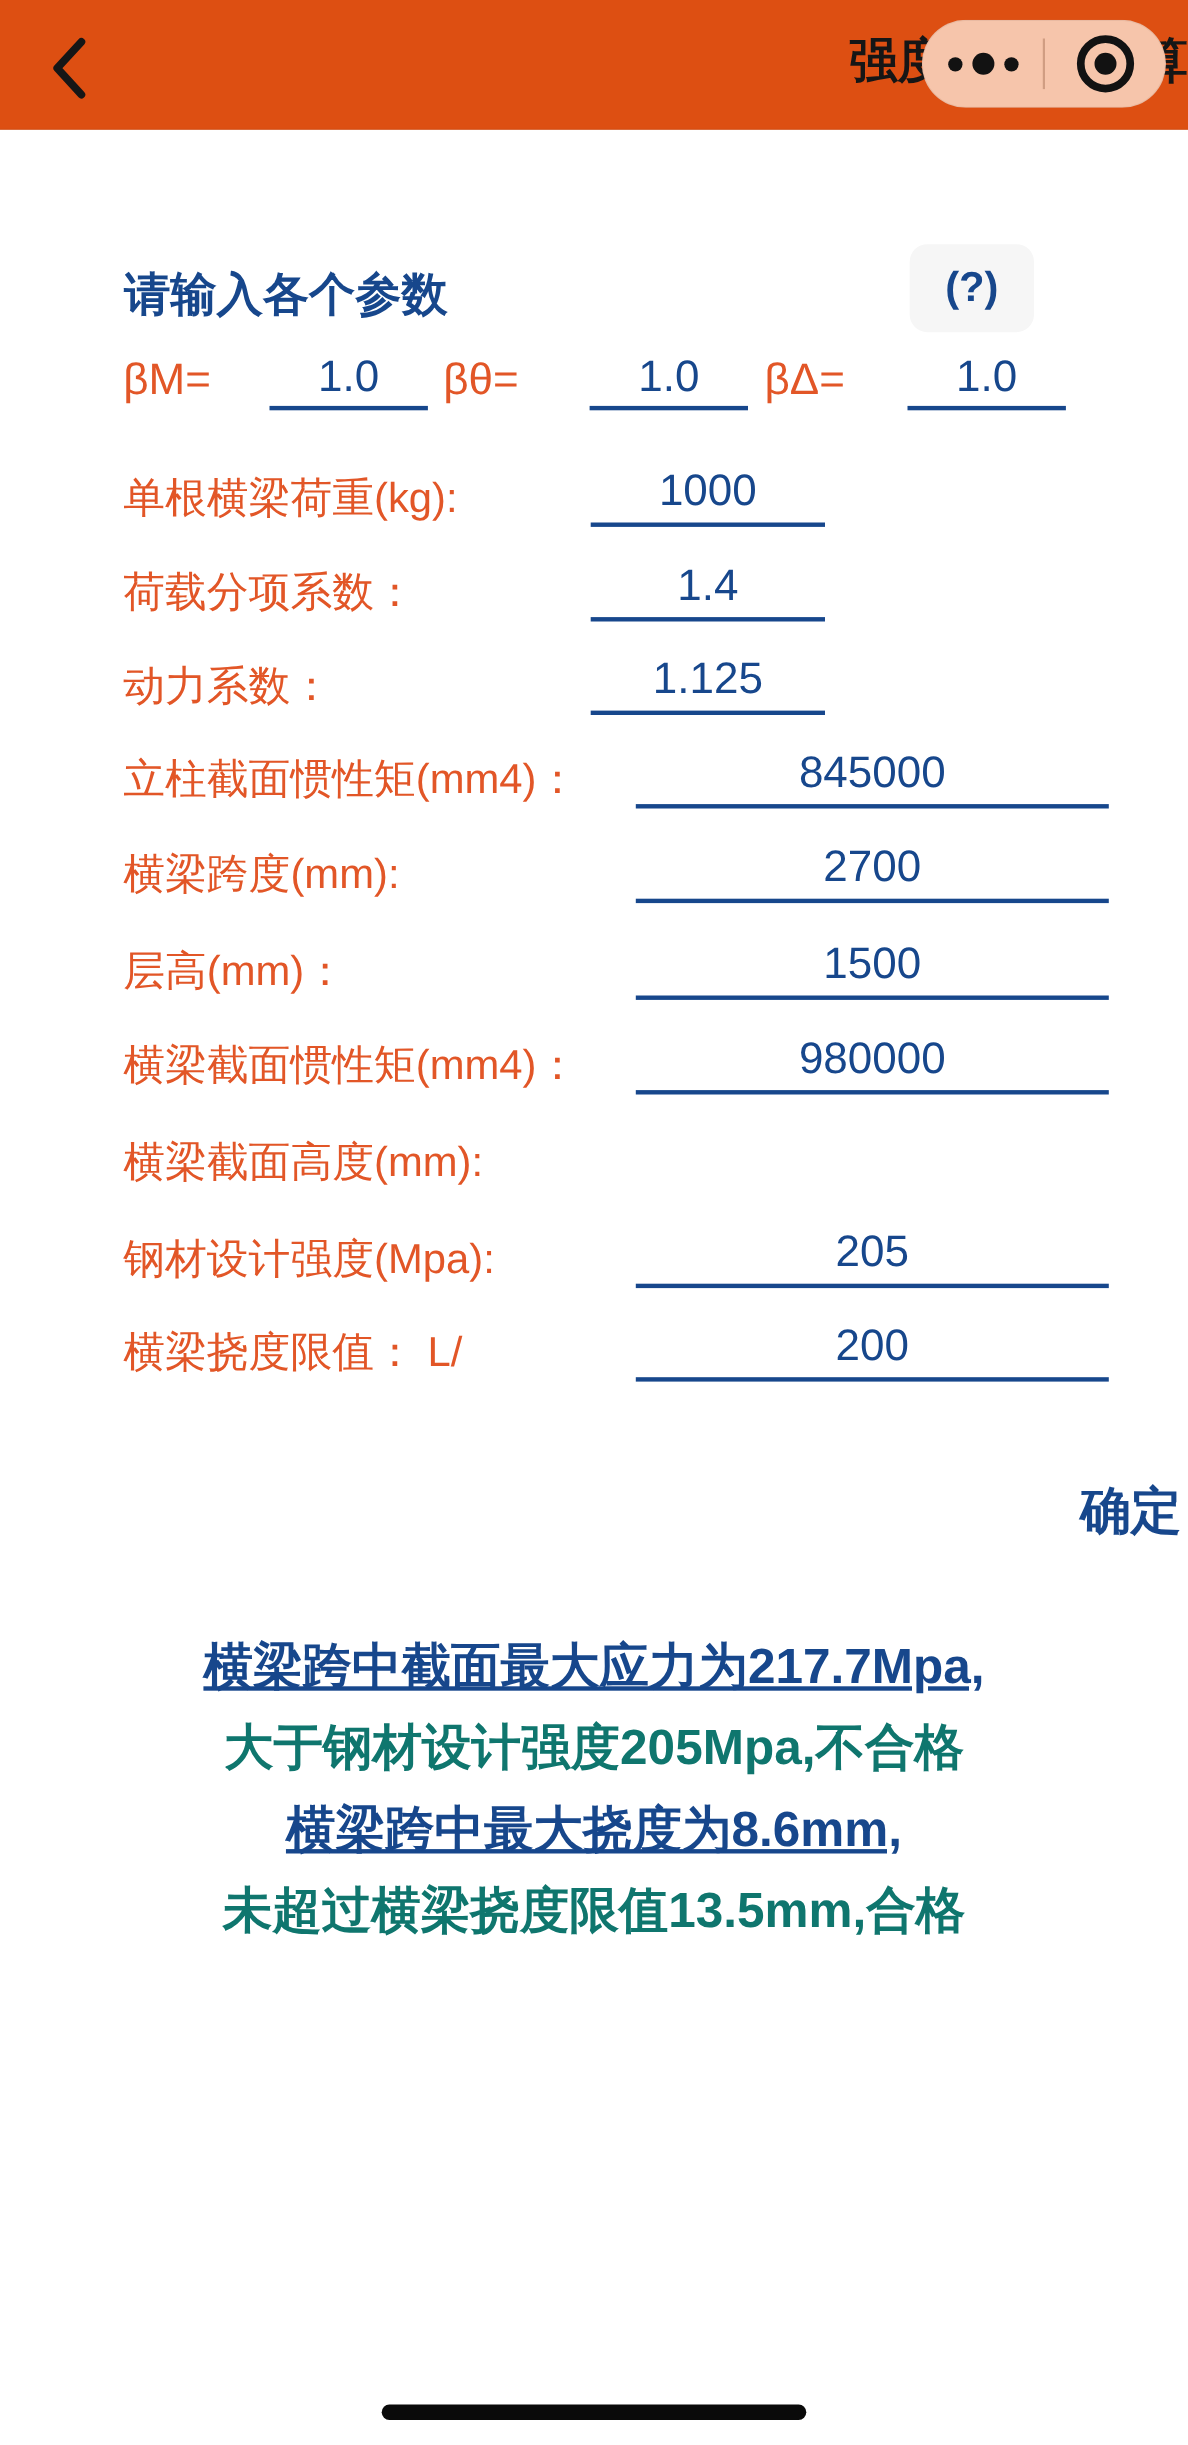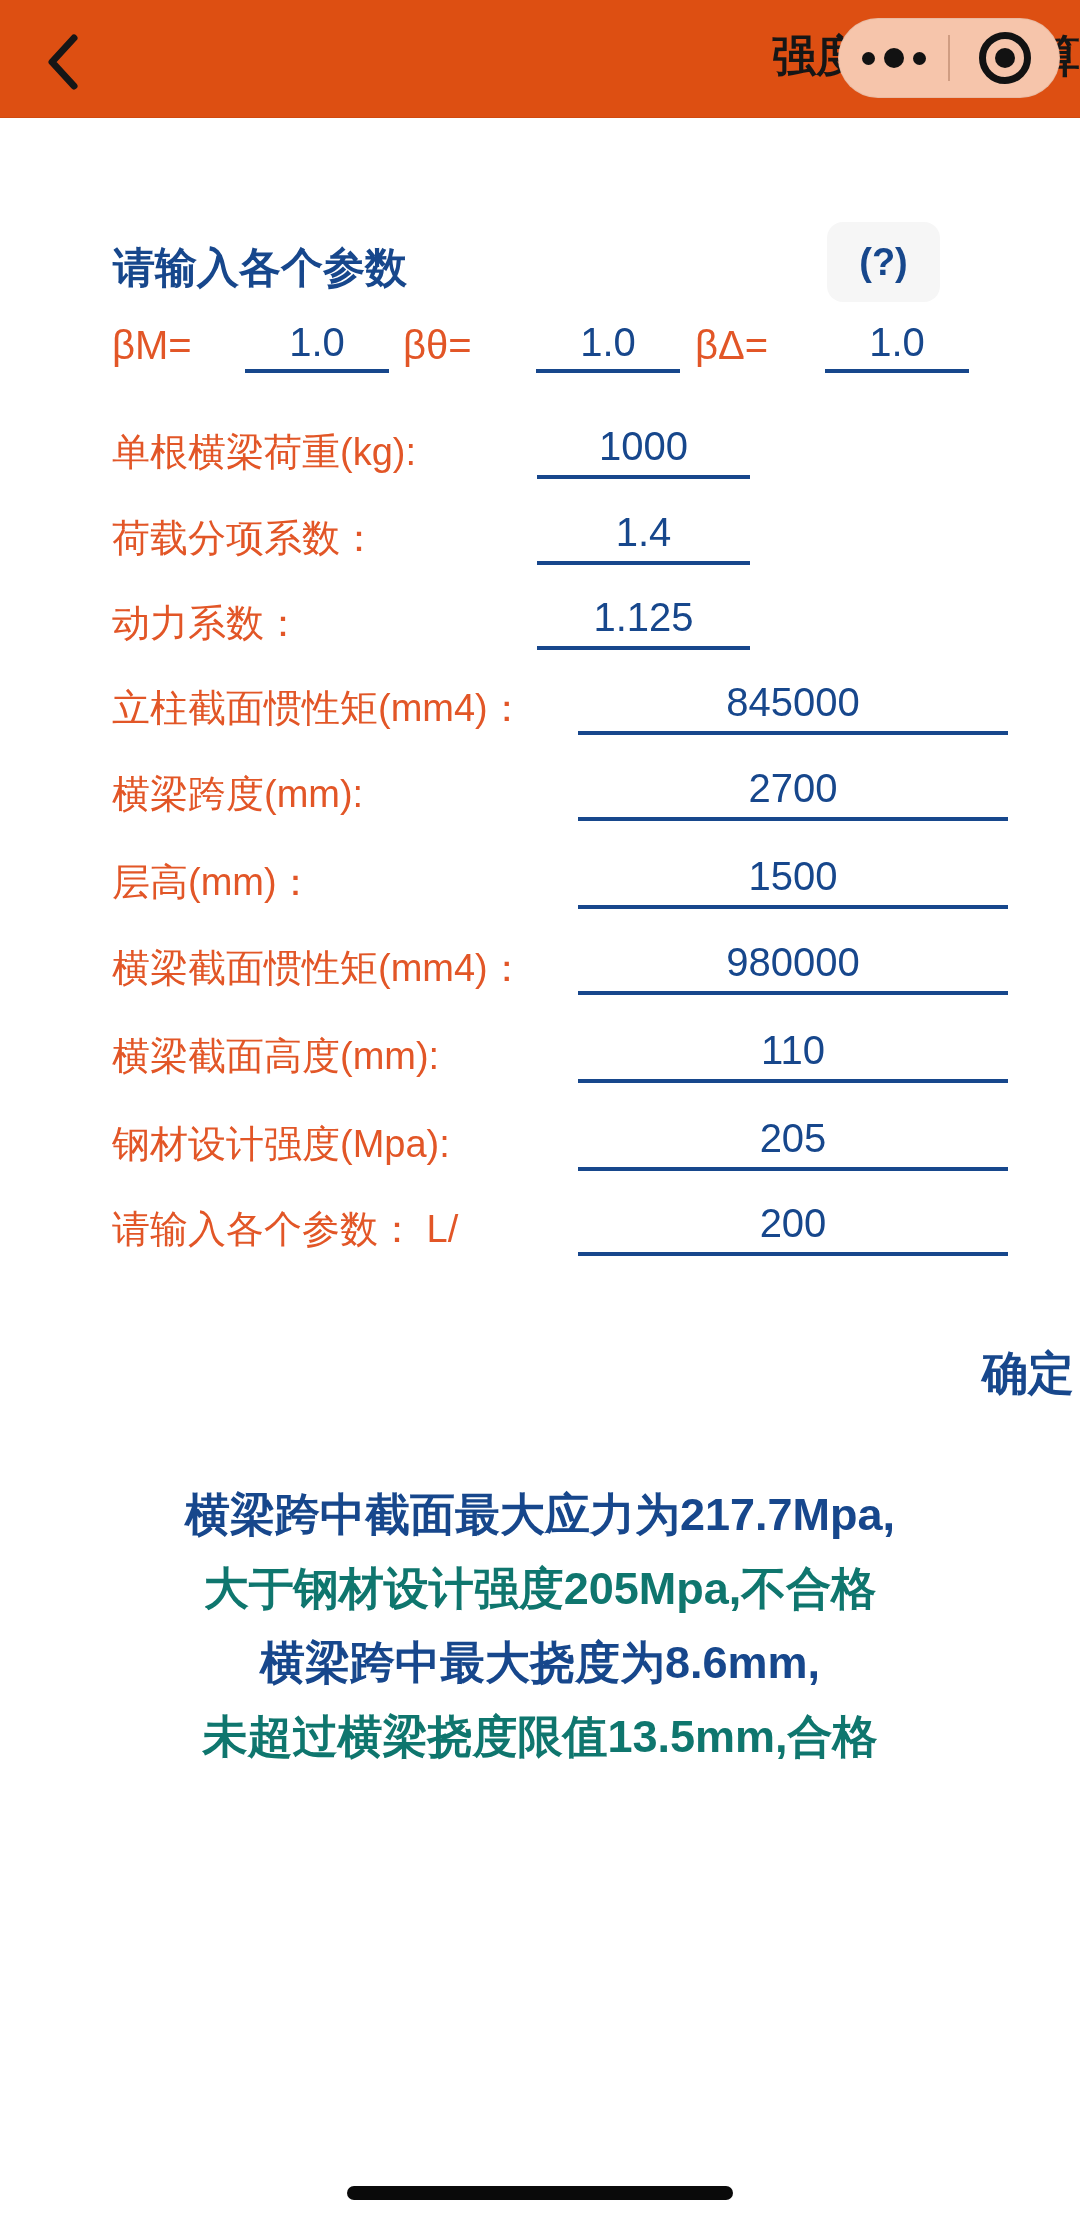--- a/index.html
+++ b/index.html
@@ -40,21 +40,21 @@
   .row .label{position:absolute;left:112px;top:10px;font-size:38px;color:#E25627;white-space:pre;}
   .field{position:absolute;top:0;height:62px;box-sizing:border-box;border:none;border-bottom:4px solid #17478C;
     background:transparent;text-align:center;font-size:40px;color:#17478C;font-family:inherit;padding:0;outline:none;}
   .field.narrow{left:537px;width:213px;}
   .field.wide{left:578px;width:430px;}
   .submit-btn{position:absolute;left:0;top:1342px;width:1080px;text-align:right;background:transparent;border:none;
     font-size:46px;font-weight:700;color:#17478C;font-family:inherit;cursor:pointer;}
   
   .results{position:absolute;left:0;top:1478px;width:1080px;text-align:center;font-weight:700;font-size:45px;}
   .result-line{height:74px;line-height:74px;white-space:nowrap;}
-  .tone-blue{color:#17478C;}
+  .tone-blue{color:#17478C;text-decoration:underline;}
   .tone-orange{color:#0f766e;}
   
   .home-indicator{position:absolute;left:347px;top:2186px;width:386px;height:14px;border-radius:8px;background:#0A0A0A;}
 </style>
 </head>
 <body>
 
 <div class="screen">
 
   <div class="header">
@@ -116,28 +116,27 @@
   <div class="row r6">
     <span class="label">层高(mm)：</span>
     <input class="field wide" readonly="" value="1500" style="">
   </div>
   <div class="row r7">
     <span class="label">横梁截面惯性矩(mm4)：</span>
     <input class="field wide" readonly="" value="980000" style="">
   </div>
   <div class="row r8">
     <span class="label">横梁截面高度(mm):</span>
-    <input class="field wide" readonly="" value="110" style="">
   </div>
   <div class="row r9">
     <span class="label">钢材设计强度(Mpa):</span>
     <input class="field wide" readonly="" value="205" style="">
   </div>
   <div class="row r10">
-    <span class="label">请输入各个参数： L/</span>
+    <span class="label">横梁挠度限值： L/</span>
     <input class="field wide" readonly="" value="200" style="">
   </div>
 
   <button class="submit-btn">确定</button>
 
   <div class="results">
     <div class="result-line tone-blue">横梁跨中截面最大应力为217.7Mpa,</div>
     <div class="result-line tone-orange">大于钢材设计强度205Mpa,不合格</div>
     <div class="result-line tone-blue">横梁跨中最大挠度为8.6mm,</div>
     <div class="result-line tone-orange">未超过横梁挠度限值13.5mm,合格</div>

